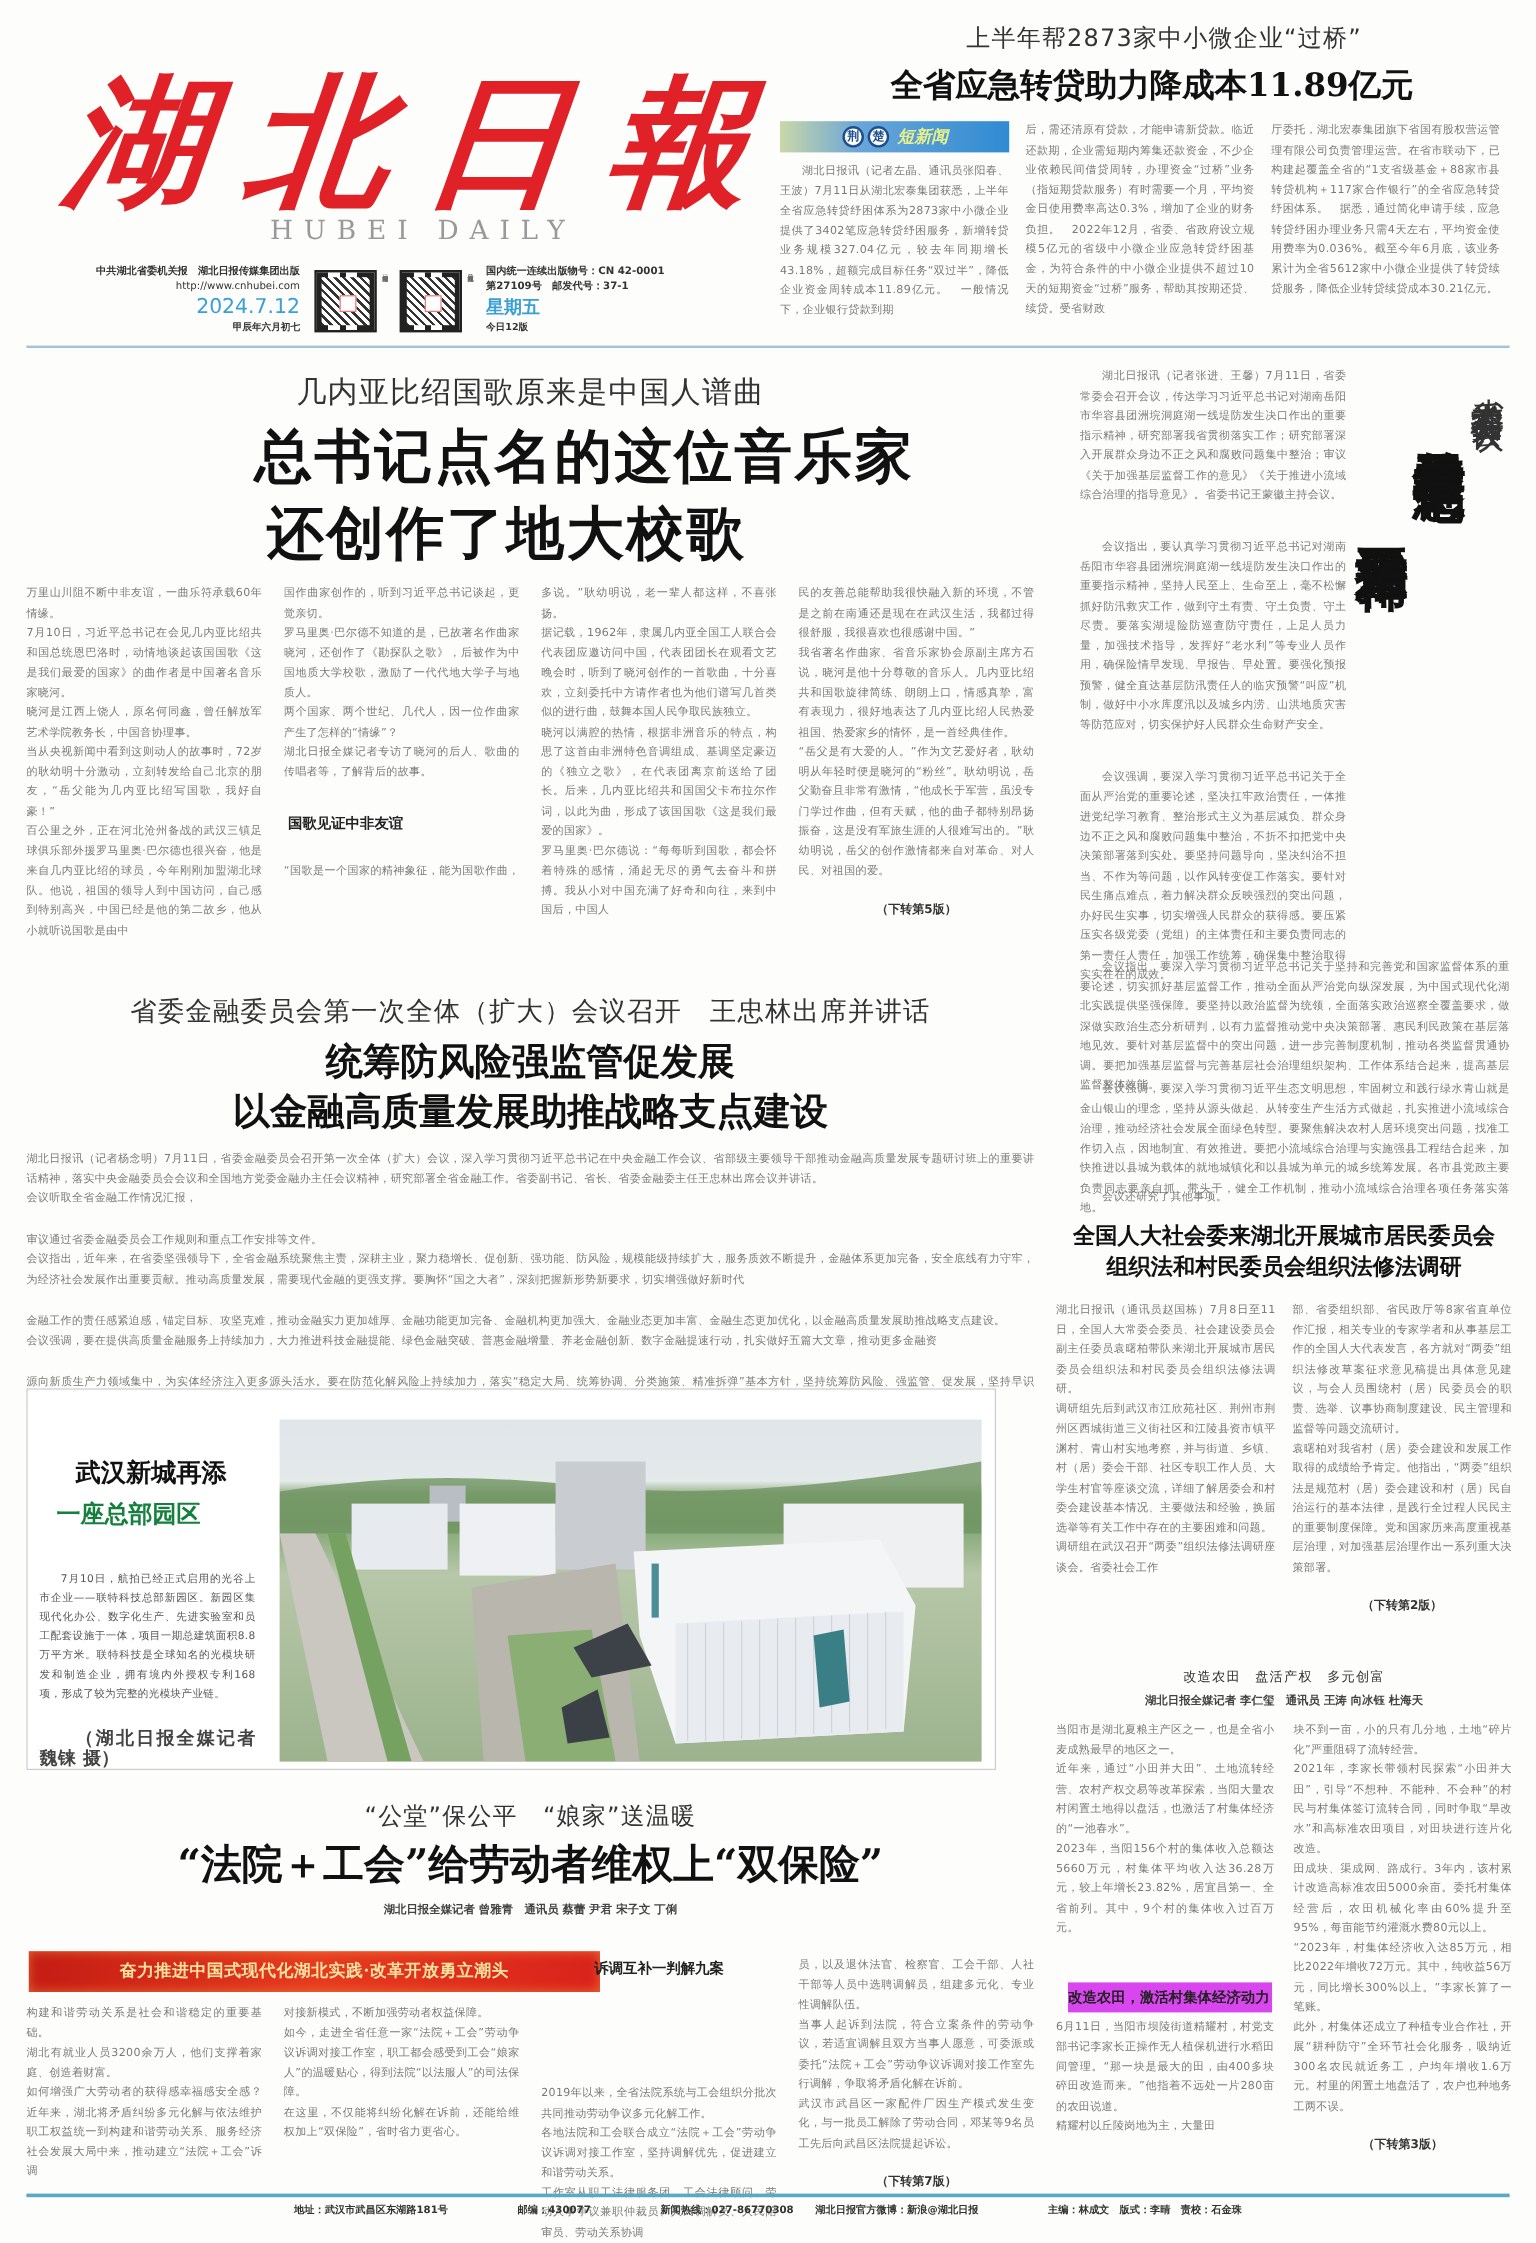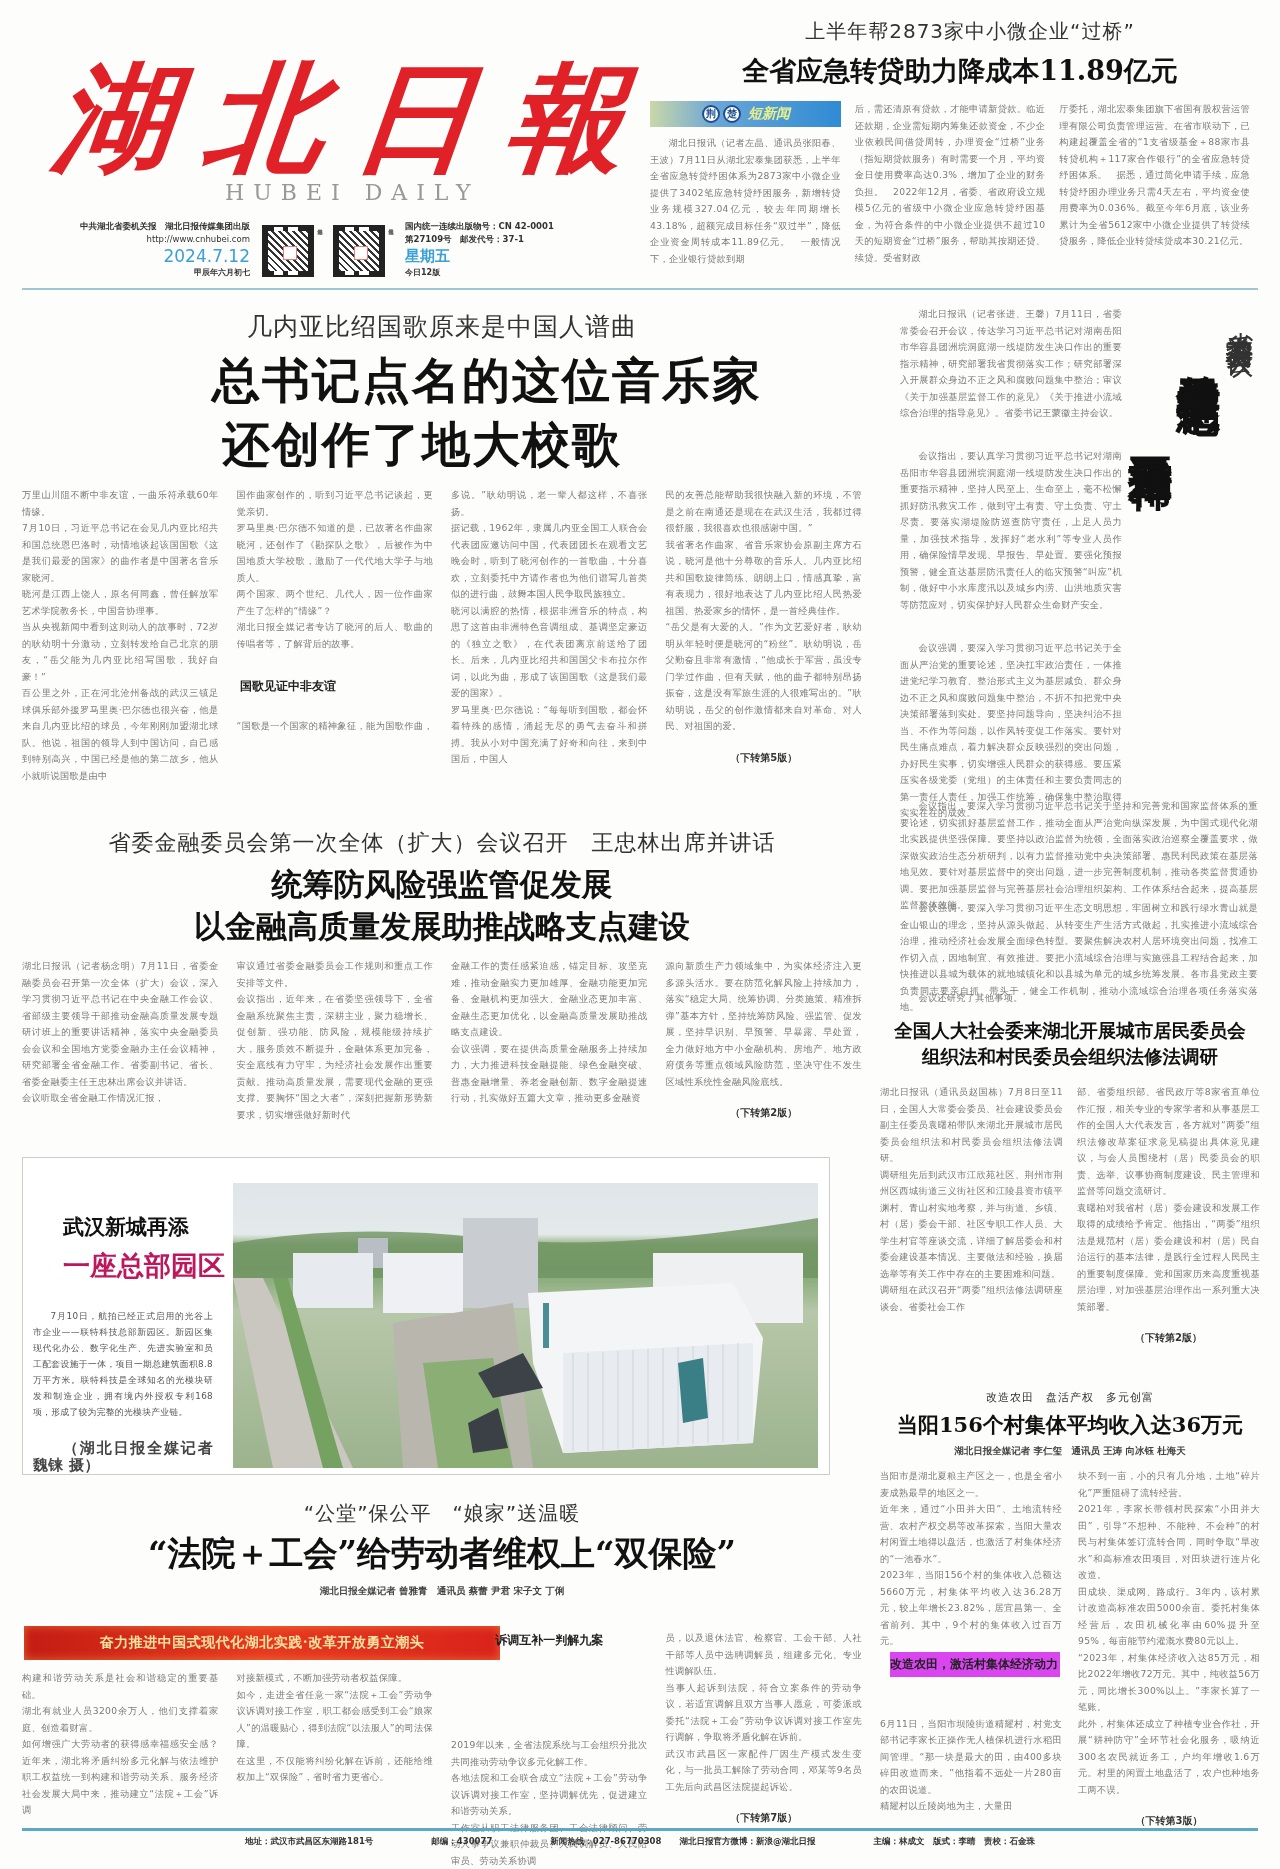--- a/index.html
+++ b/index.html
@@ -117,21 +117,21 @@
   <div class="vertical serif" style="position:absolute; left:222px; top:120px; font-size:44px; font-weight:bold; color:#111; letter-spacing:2px;">重要指示精神</div>
   <div class="body-text" style="position:absolute; left:0; top:498px; width:358px; text-indent:2em;">会议指出，要深入学习贯彻习近平总书记关于坚持和完善党和国家监督体系的重要论述，切实抓好基层监督工作，推动全面从严治党向纵深发展，为中国式现代化湖北实践提供坚强保障。要坚持以政治监督为统领，全面落实政治巡察全覆盖要求，做深做实政治生态分析研判，以有力监督推动党中央决策部署、惠民利民政策在基层落地见效。要针对基层监督中的突出问题，进一步完善制度机制，推动各类监督贯通协调。要把加强基层监督与完善基层社会治理组织架构、工作体系结合起来，提高基层监督整体效能。</div>
   <div class="body-text" style="position:absolute; left:0; top:600px; width:358px; text-indent:2em;">会议强调，要深入学习贯彻习近平生态文明思想，牢固树立和践行绿水青山就是金山银山的理念，坚持从源头做起、从转变生产生活方式做起，扎实推进小流域综合治理，推动经济社会发展全面绿色转型。要聚焦解决农村人居环境突出问题，找准工作切入点，因地制宜、有效推进。要把小流域综合治理与实施强县工程结合起来，加快推进以县城为载体的就地城镇化和以县城为单元的城乡统筹发展。各市县党政主要负责同志要亲自抓、带头干，健全工作机制，推动小流域综合治理各项任务落实落地。</div>
   <div class="body-text" style="position:absolute; left:0; top:690px; width:358px; text-indent:2em;">会议还研究了其他事项。</div>
 </div>
 
 <div class="abs" style="left:22px; top:828px; width:840px; height:300px;">
   <div class="hdr-sub" style="font-size:22px;">省委金融委员会第一次全体（扩大）会议召开　王忠林出席并讲话</div>
   <div class="hdr-main" style="font-size:31px; margin-top:6px;">统筹防风险强监管促发展</div>
   <div class="hdr-main" style="font-size:31px;">以金融高质量发展助推战略支点建设</div>
-  <div class="cols" style="margin-top:10px;">
+  <div class="cols" style="margin-top:10px;flex-direction:column;">
     <div class="body-text" style="white-space:pre-line;">湖北日报讯（记者杨念明）7月11日，省委金融委员会召开第一次全体（扩大）会议，深入学习贯彻习近平总书记在中央金融工作会议、省部级主要领导干部推动金融高质量发展专题研讨班上的重要讲话精神，落实中央金融委员会会议和全国地方党委金融办主任会议精神，研究部署全省金融工作。省委副书记、省长、省委金融委主任王忠林出席会议并讲话。
 会议听取全省金融工作情况汇报，</div>
     <div class="body-text" style="white-space:pre-line;">审议通过省委金融委员会工作规则和重点工作安排等文件。
 会议指出，近年来，在省委坚强领导下，全省金融系统聚焦主责，深耕主业，聚力稳增长、促创新、强功能、防风险，规模能级持续扩大，服务质效不断提升，金融体系更加完备，安全底线有力守牢，为经济社会发展作出重要贡献。推动高质量发展，需要现代金融的更强支撑。要胸怀“国之大者”，深刻把握新形势新要求，切实增强做好新时代</div>
     <div class="body-text" style="white-space:pre-line;">金融工作的责任感紧迫感，锚定目标、攻坚克难，推动金融实力更加雄厚、金融功能更加完备、金融机构更加强大、金融业态更加丰富、金融生态更加优化，以金融高质量发展助推战略支点建设。
 会议强调，要在提供高质量金融服务上持续加力，大力推进科技金融提能、绿色金融突破、普惠金融增量、养老金融创新、数字金融提速行动，扎实做好五篇大文章，推动更多金融资</div>
     <div>
       <div class="body-text" style="white-space:pre-line;">源向新质生产力领域集中，为实体经济注入更多源头活水。要在防范化解风险上持续加力，落实“稳定大局、统筹协调、分类施策、精准拆弹”基本方针，坚持统筹防风险、强监管、促发展，坚持早识别、早预警、早暴露、早处置，全力做好地方中小金融机构、房地产、地方政府债务等重点领域风险防范，坚决守住不发生区域性系统性金融风险底线。</div>
       <div class="cont">（下转第2版）</div>
     </div>
@@ -148,21 +148,21 @@
     <div>
       <div class="body-text" style="white-space:pre-line;">部、省委组织部、省民政厅等8家省直单位作汇报，相关专业的专家学者和从事基层工作的全国人大代表发言，各方就对“两委”组织法修改草案征求意见稿提出具体意见建议，与会人员围绕村（居）民委员会的职责、选举、议事协商制度建设、民主管理和监督等问题交流研讨。
 袁曙柏对我省村（居）委会建设和发展工作取得的成绩给予肯定。他指出，“两委”组织法是规范村（居）委会建设和村（居）民自治运行的基本法律，是践行全过程人民民主的重要制度保障。党和国家历来高度重视基层治理，对加强基层治理作出一系列重大决策部署。</div>
       <div class="cont">（下转第2版）</div>
     </div>
   </div>
 </div>
 
 <div class="abs" style="left:22px; top:1157px; width:808px; height:318px; border:1px solid #ccc; background:#fff;">
   <div class="serif" style="position:absolute; left:40px; top:55px; font-size:21px; font-weight:bold; color:#111;">武汉新城再添</div>
-  <div class="serif" style="position:absolute; left:40px; top:90px; font-size:27px; font-weight:bold; color:#be185d;">一座总部园区</div>
+  <div class="serif" style="position:absolute; left:24px; top:90px; font-size:20px; font-weight:bold; color:#15803d;">一座总部园区</div>
   <div class="body-text" style="position:absolute; left:10px; top:150px; width:180px; text-indent:2em; color:#555; font-size:8.8px; line-height:16px;">7月10日，航拍已经正式启用的光谷上市企业——联特科技总部新园区。新园区集现代化办公、数字化生产、先进实验室和员工配套设施于一体，项目一期总建筑面积8.8万平方米。联特科技是全球知名的光模块研发和制造企业，拥有境内外授权专利168项，形成了较为完整的光模块产业链。</div>
   <div class="body-text" style="position:absolute; left:10px; top:282px; width:180px; text-indent:2em; color:#444; font-weight:bold; font-size:15px;">（湖北日报全媒记者 魏铼 摄）</div>
   <div style="position:absolute; left:210px; top:25px; width:585px; height:285px; overflow:hidden; background:linear-gradient(180deg,#dfe6ea 0%,#e4e9ea 18%,#8fae7f 22%,#7ea571 30%,#b7c7a9 45%,#9cb38e 100%);">
     <svg width="585" height="285" viewBox="0 0 585 285" xmlns="http://www.w3.org/2000/svg">
       <path d="M0 60 Q120 40 250 55 T585 35 L585 95 L0 95 Z" fill="#6f9462" opacity="0.8"></path>
       <rect x="230" y="35" width="75" height="90" fill="#c9cdd2"></rect>
       <rect x="125" y="55" width="30" height="30" fill="#b8bec4"></rect>
       <rect x="60" y="70" width="80" height="55" fill="#e7eaee"></rect>
       <rect x="150" y="70" width="80" height="60" fill="#eef0f3"></rect>
       <rect x="420" y="70" width="150" height="70" fill="#eef0f2"></rect>
@@ -189,21 +189,20 @@
       <polygon points="245,190 290,170 310,205 260,215" fill="#3c4248"></polygon>
       <polygon points="235,240 265,225 275,265 240,270" fill="#3a4046"></polygon>
       <polygon points="445,180 470,175 475,235 450,240" fill="#3a7f86"></polygon>
       <rect x="310" y="120" width="6" height="45" fill="#4a8d95"></rect>
     </svg>
   </div>
 </div>
 
 <div class="abs" style="left:880px; top:1390px; width:380px; height:420px;">
   <div class="hdr-sub" style="font-size:11px;">改造农田　盘活产权　多元创富</div>
-  <div class="hdr-main" style="font-size:21px; margin-top:6px;">当阳156个村集体平均收入达36万元</div>
   <div class="byline" style="margin-top:6px; font-size:9.5px;">湖北日报全媒记者 李仁玺　通讯员 王涛 向冰钰 杜海天</div>
   <div class="cols" style="margin-top:10px; gap:16px;">
     <div>
       <div class="body-text" style="white-space:pre-line;">当阳市是湖北夏粮主产区之一，也是全省小麦成熟最早的地区之一。
 近年来，通过“小田并大田”、土地流转经营、农村产权交易等改革探索，当阳大量农村闲置土地得以盘活，也激活了村集体经济的“一池春水”。
 2023年，当阳156个村的集体收入总额达5660万元，村集体平均收入达36.28万元，较上年增长23.82%，居宜昌第一、全省前列。其中，9个村的集体收入过百万元。
 
 
 
 

